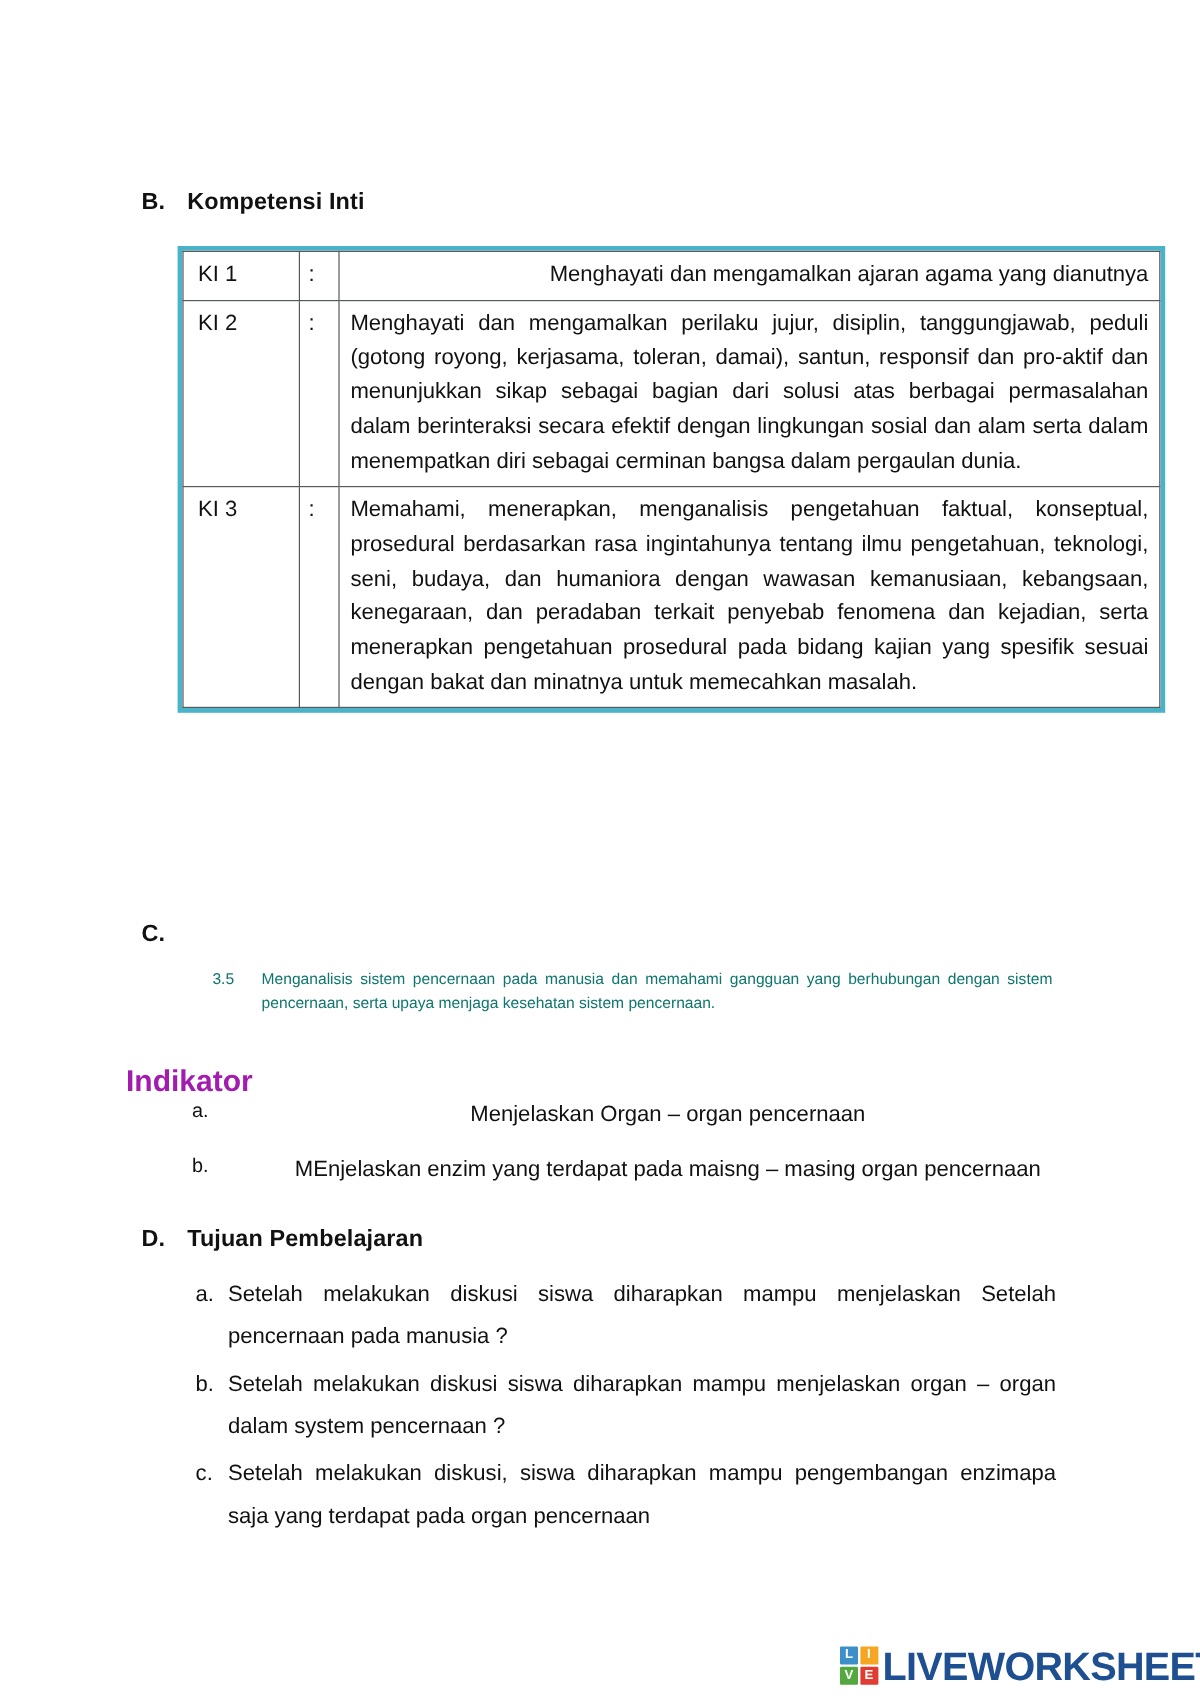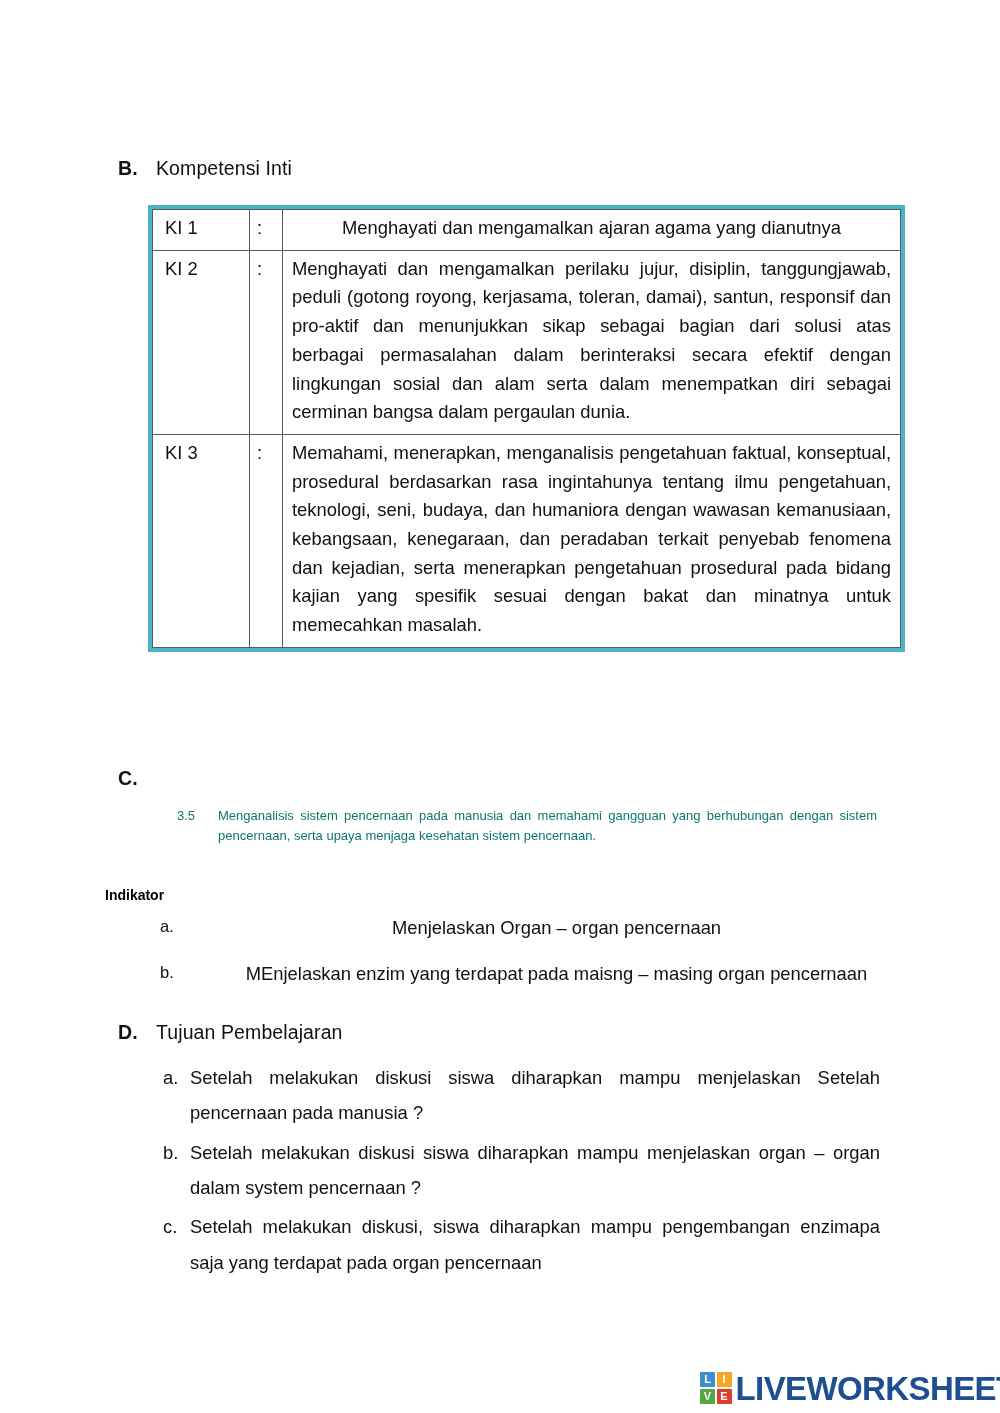--- a/index.html
+++ b/index.html
@@ -34,29 +34,29 @@
     letter-spacing: 0.1px;
     color: #111111;
     white-space: nowrap;
   }
   .section-heading .sec-letter {
     width: 38px;
     flex: 0 0 38px;
     font-weight: bold;
   }
   .section-heading .sec-title {
-    font-weight: normal;
+    font-weight: bold;
   }
 
   
   .ki-table-wrap {
     position: absolute;
     left: 148px;
     top: 205px;
-    width: 757px;
+    width: 823px;
     box-sizing: border-box;
     border: 4px solid #4bb3c7;
     background: #f97316;
     padding: 0;
   }
   .ki-table {
     width: 100%;
     border-collapse: collapse;
     table-layout: fixed;
     background: #ffffff;
@@ -83,21 +83,21 @@
     padding-right: 0;
   }
   .ki-table td.ki-body {
     text-align: justify;
     text-justify: inter-word;
     padding-left: 9px;
     padding-right: 9px;
     hyphens: none;
   }
   .ki-table td.ki-body.single-line {
-    text-align: center;
+    text-align: right;
     margin-top: 32px;
   }
 
   
   .kd-block {
     position: absolute;
     left: 177px;
     top: 806px;
     width: 700px;
     display: flex;
@@ -114,22 +114,22 @@
     flex: 1 1 auto;
     text-align: justify;
     text-justify: inter-word;
   }
 
   .indikator-heading {
     position: absolute;
     left: 105px;
     top: 887px;
     font-weight: bold;
-    font-size: 14px;
-    color: #000000;
+    font-size: 25px;
+    color: #a21caf;
   }
 
   .ind-list {
     position: absolute;
     left: 160px;
     top: 914px;
     width: 740px;
     font-size: 18.4px;
     line-height: 1.55;
     color: #111111;

